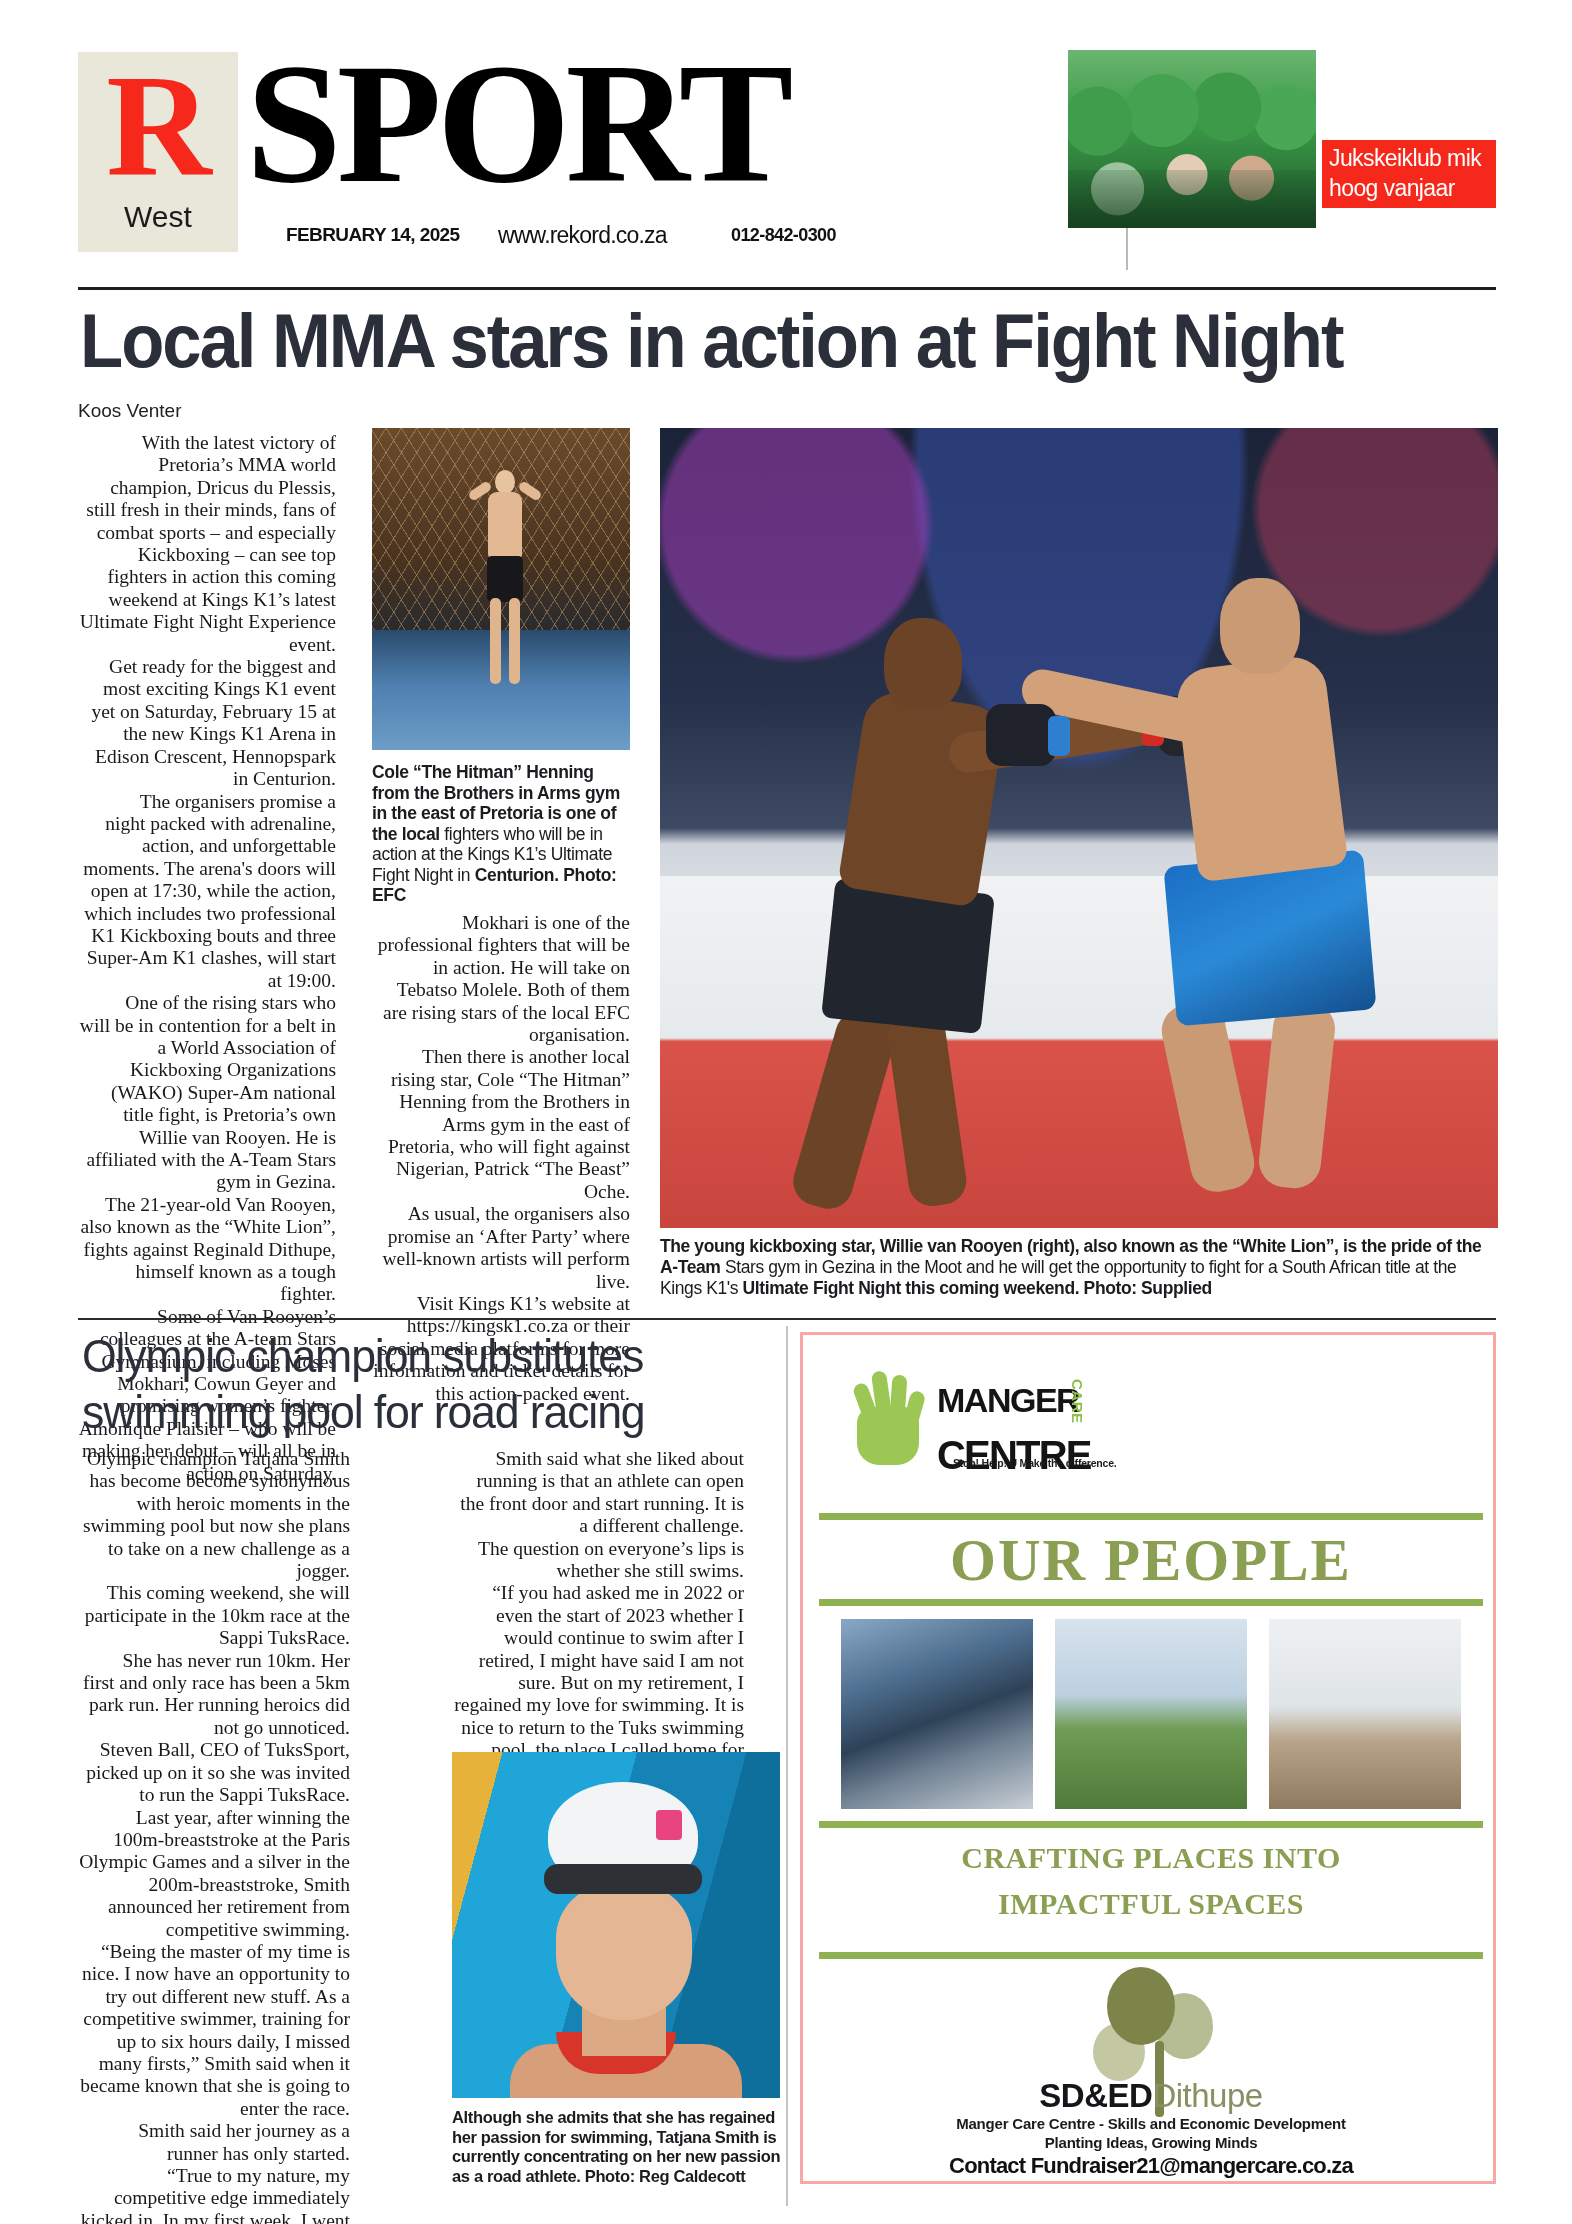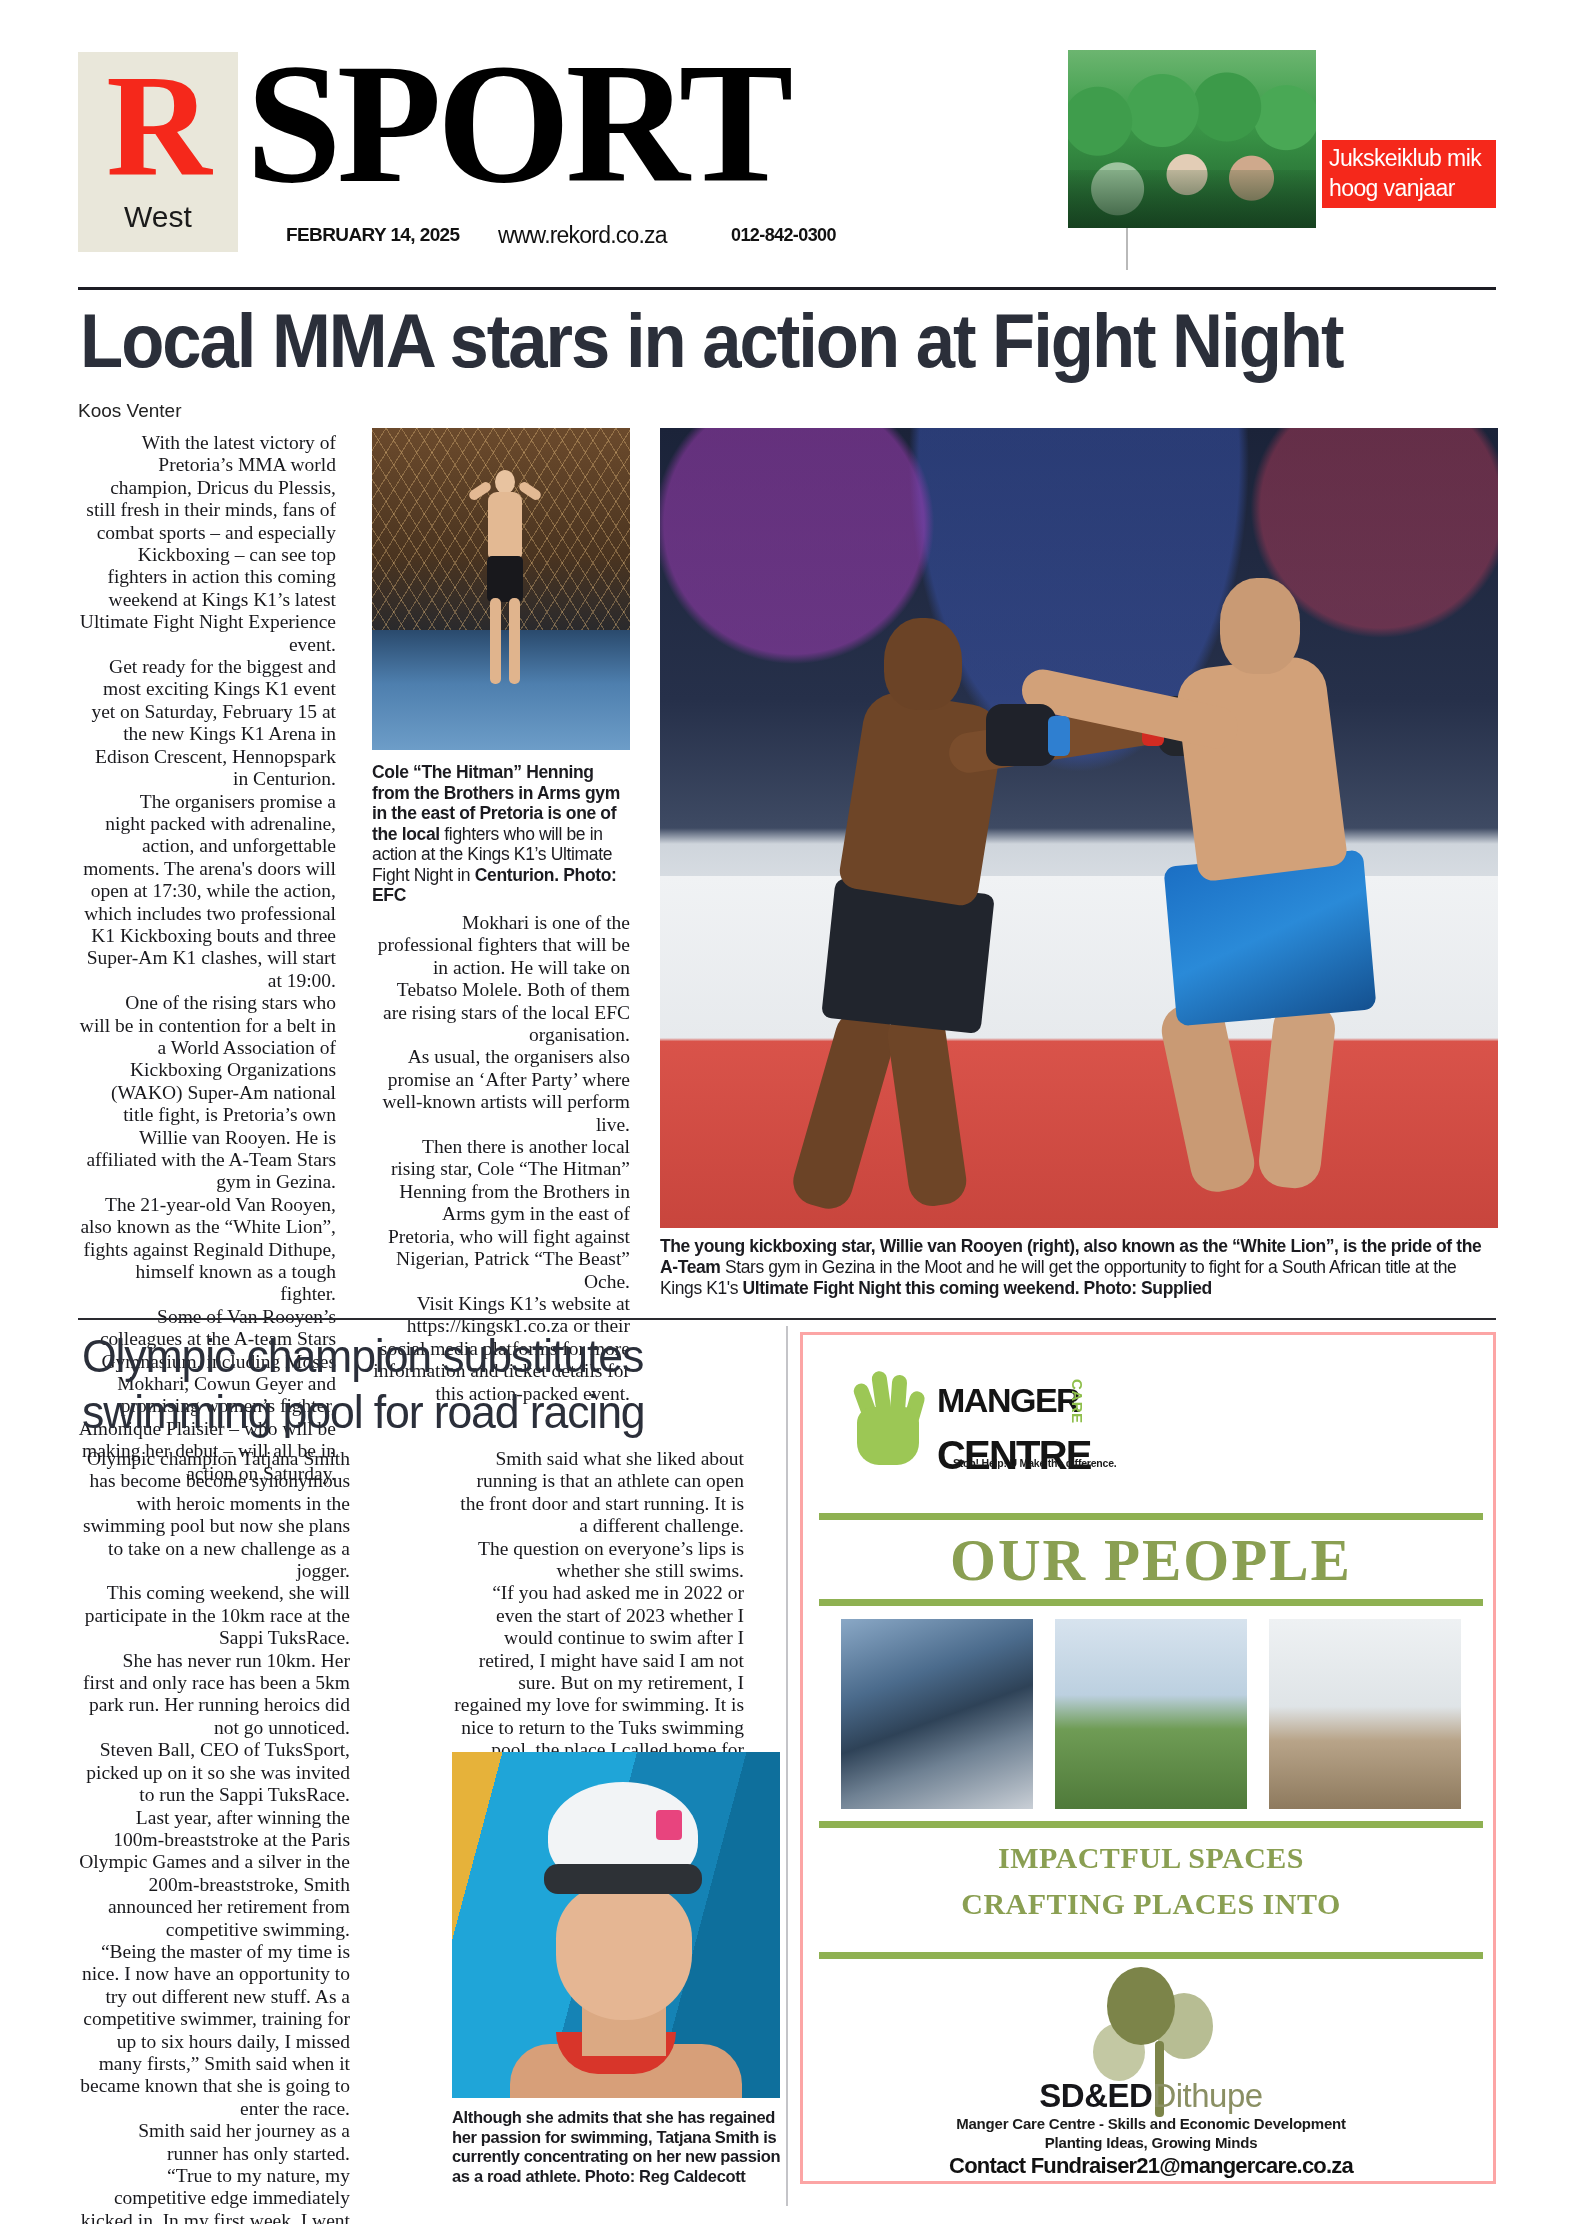--- a/index.html
+++ b/index.html
@@ -458,22 +458,22 @@
       </div>
     </div>
   </div>
 
   <div class="cap-small">
     <b>Cole “The Hitman” Henning from the Brothers in Arms gym in the east of Pretoria is one of the local </b><span>fighters who will be in action at the Kings K1’s Ultimate Fight Night in </span><b>Centurion. Photo: EFC</b>
   </div>
 
   <div class="col" id="s1c2a">
       <p class="first">Mokhari is one of the professional fighters that will be in action. He will take on Tebatso Molele. Both of them are rising stars of the local EFC organisation.</p>
+      <p>Then there is another local rising star, Cole “The Hitman” Henning from the Brothers in Arms gym in the east of Pretoria, who will fight against Nigerian, Patrick “The Beast” Oche.</p>
       <p>As usual, the organisers also promise an ‘After Party’ where well-known artists will perform live.</p>
-      <p>Then there is another local rising star, Cole “The Hitman” Henning from the Brothers in Arms gym in the east of Pretoria, who will fight against Nigerian, Patrick “The Beast” Oche.</p>
       <p>Visit Kings K1’s website at https://kingsk1.co.za or their social media platforms for more information and ticket details for this action-packed event.</p>
     </div>
 
   <div class="photo-big">
     <div class="pb-bg"></div>
     <div class="pb-mat"></div>
     <div class="pb-f1">
       <div class="f1-legL"></div>
         <div class="f1-legR"></div>
       <div class="f1-shorts"></div>
@@ -556,22 +556,22 @@
     <div class="band" id="band2"></div>
 
     <div class="ad-photos">
       <div class="ad-photo" id="adp1"></div>
       <div class="ad-photo" id="adp2"></div>
       <div class="ad-photo" id="adp3"></div>
     </div>
 
     <div class="band" id="band3"></div>
     <div class="ad-craft">
+      <div>CRAFTING PLACES INTO</div>
       <div>IMPACTFUL SPACES</div>
-      <div>CRAFTING PLACES INTO</div>
     </div>
     <div class="band" id="band4"></div>
 
     <div class="ad-flower">
       <div class="pet p3"></div>
         <div class="pet p2"></div>
         <div class="pet p1"></div>
       <div class="stem"></div>
     </div>
 

